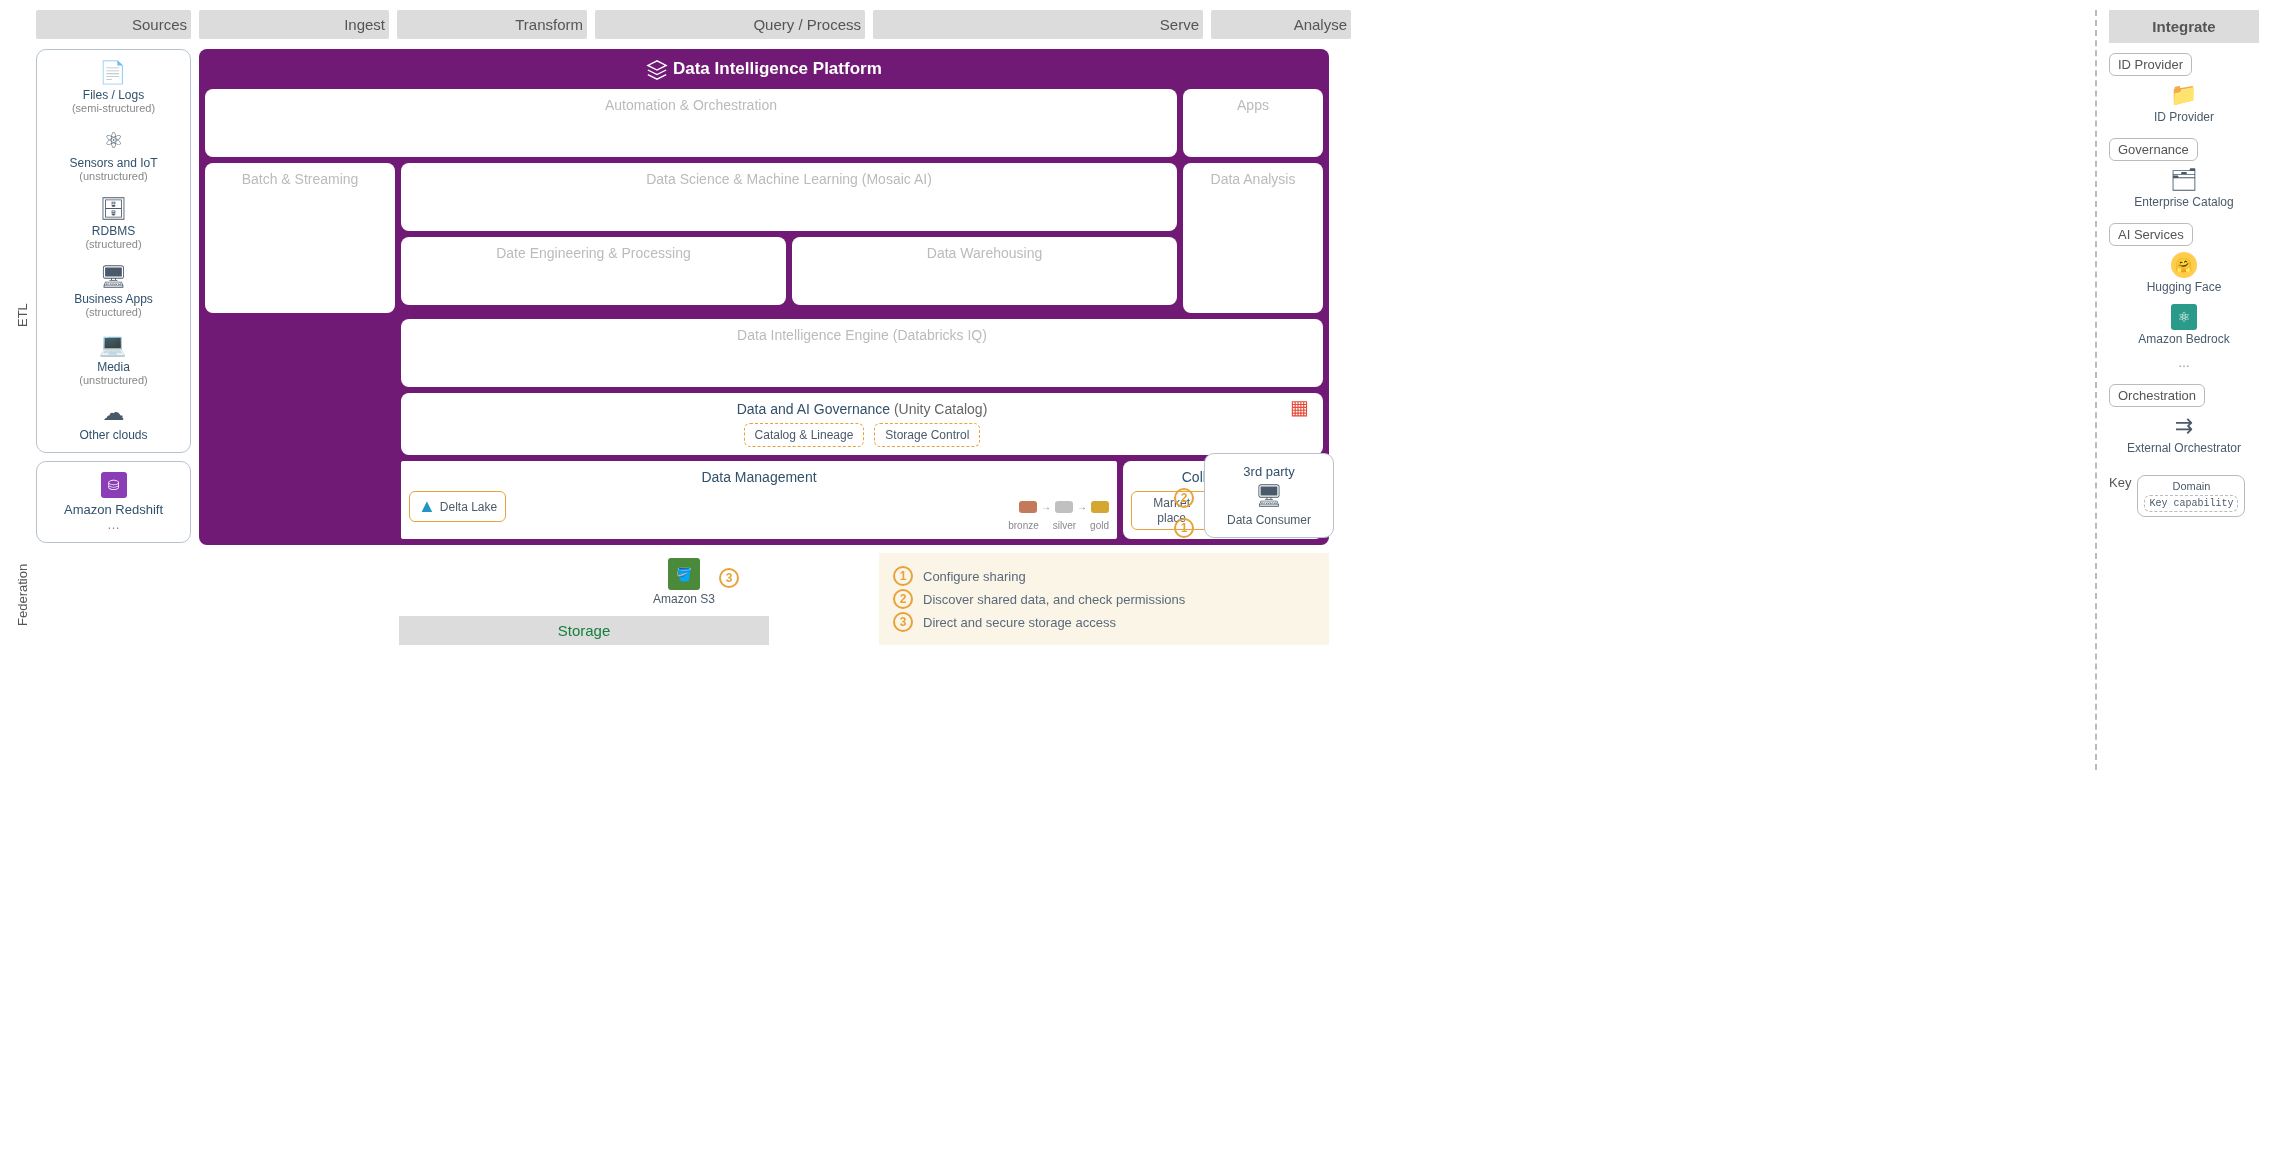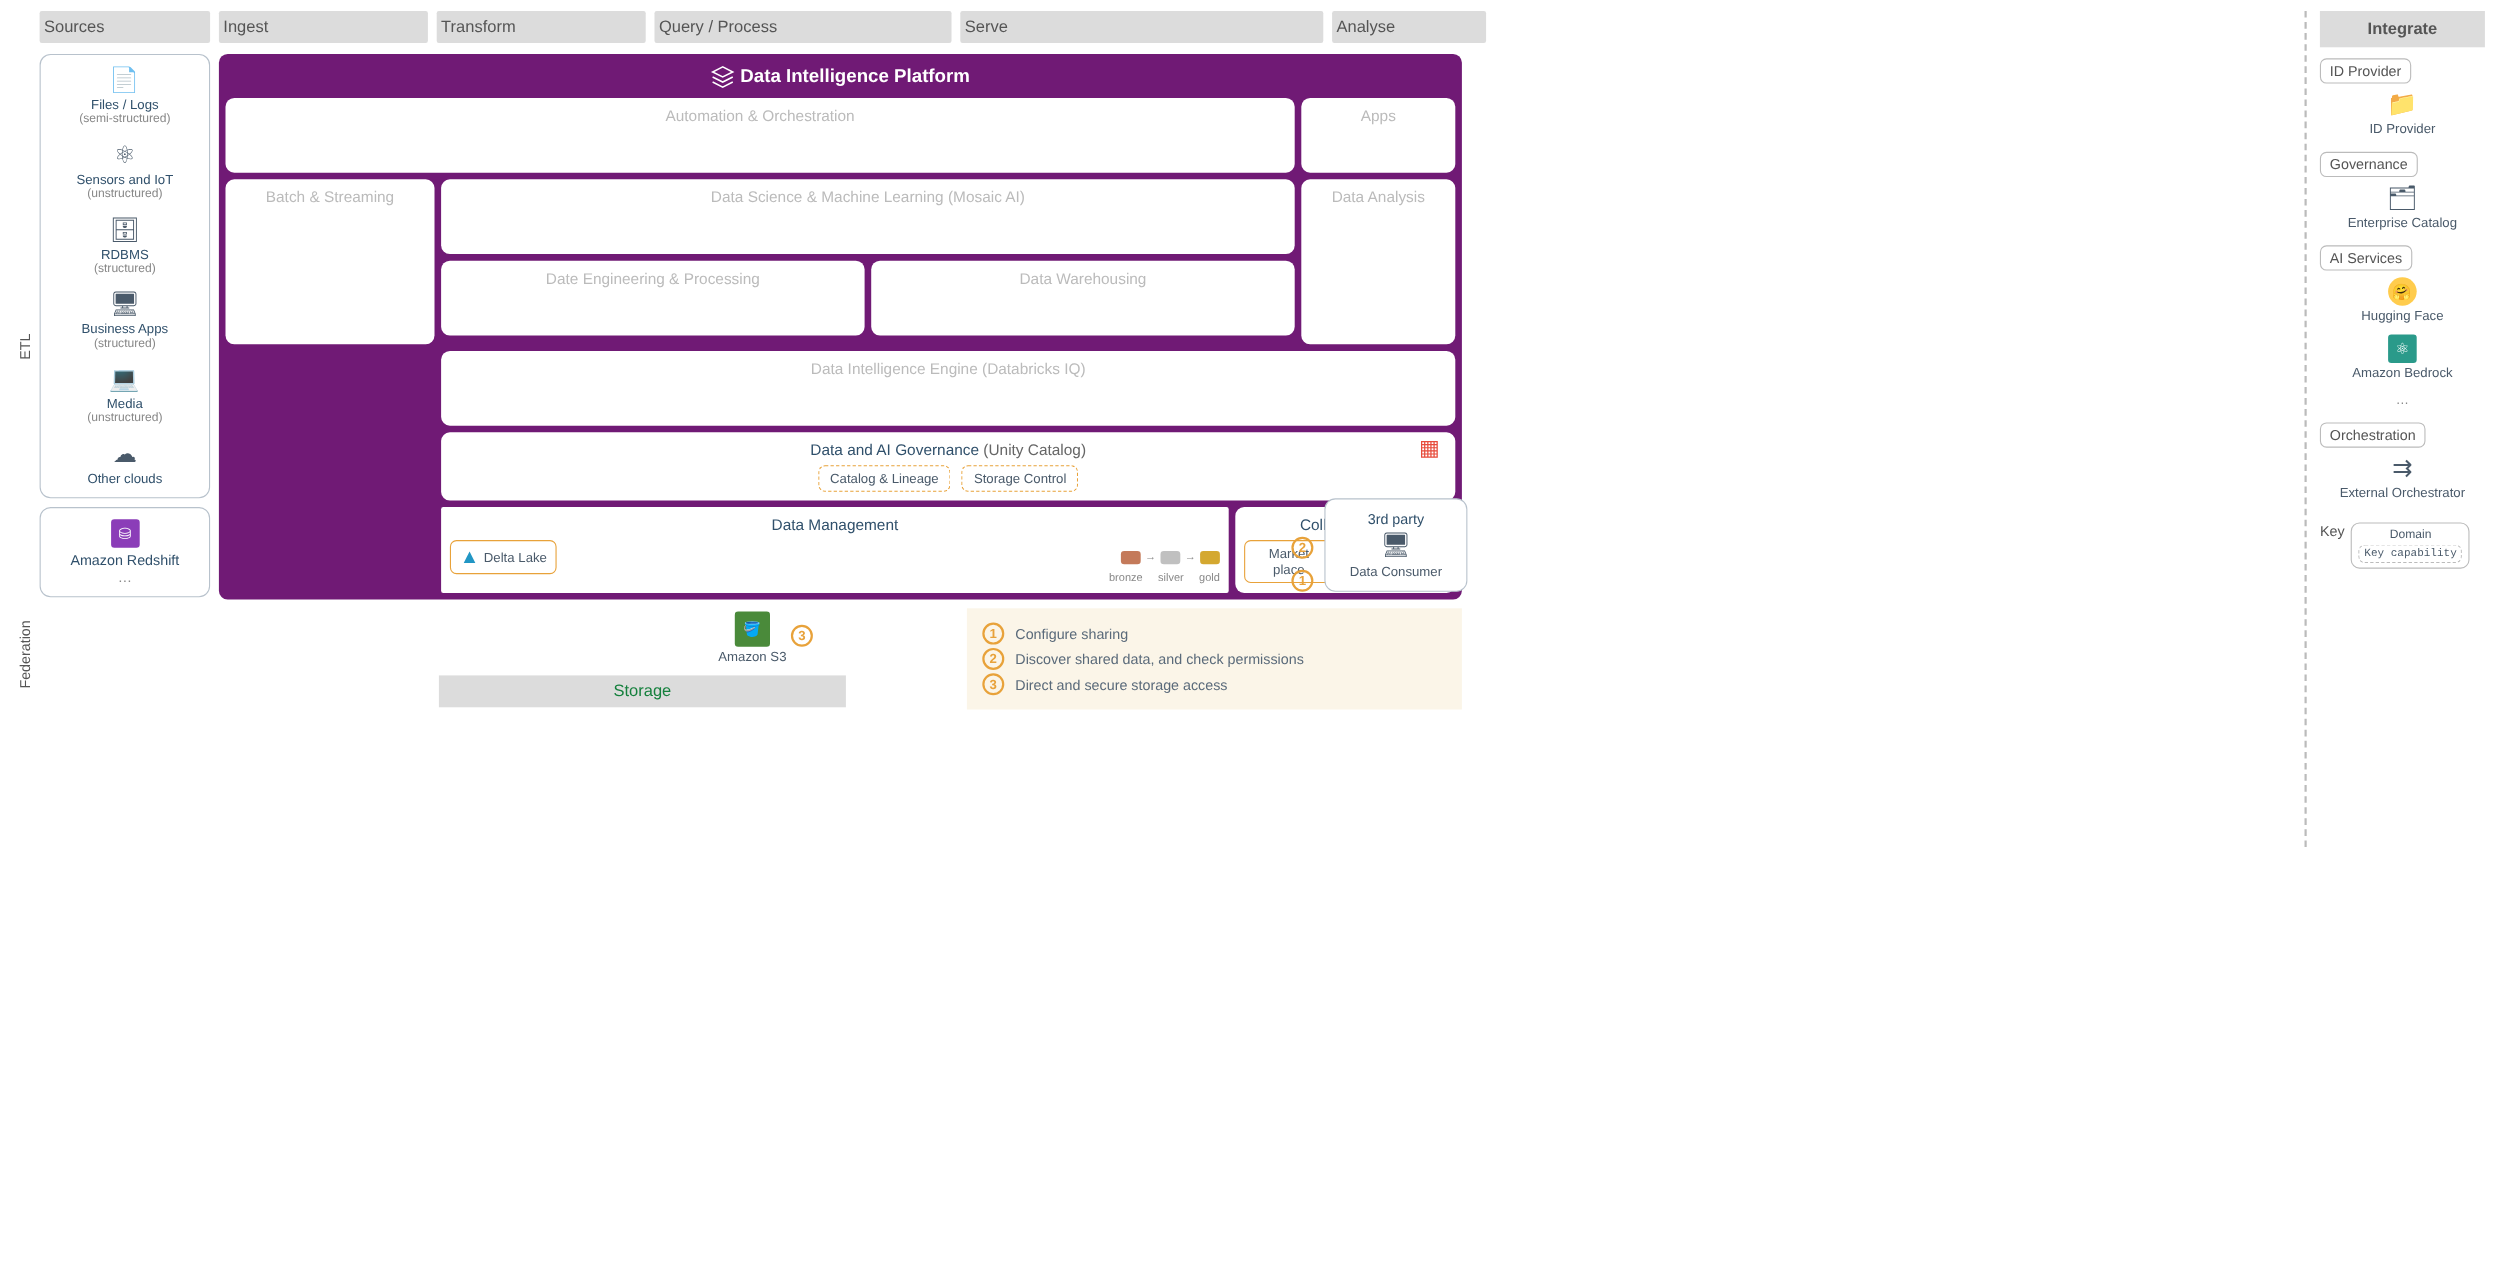--- a/index.html
+++ b/index.html
@@ -1,18 +1,18 @@
 <!DOCTYPE html>
 <html><head>
 <meta charset="utf-8">
 <style>
 * { box-sizing: border-box; margin: 0; padding: 0; }
 body { font-family: -apple-system, BlinkMacSystemFont, "Segoe UI", Arial, sans-serif; background: #fff; padding: 10px; font-size: 13px; color: #4a5a6a; }
 .col-headers { display: grid; grid-template-columns: 155px 190px 190px 270px 330px 140px; gap: 8px; margin-bottom: 10px; }
-.col-header { background: #dcdcdc; color: #555; text-align: left; padding: 6px 4px; font-size: 15px; font-weight: 500; border-radius: 2px; }
+.col-header { background: #dcdcdc; color: #555; text-align: right; padding: 6px 4px; font-size: 15px; font-weight: 500; border-radius: 2px; }
 .left-labels { width: 20px; display: flex; flex-direction: column; justify-content: center; gap: 50px; }
 .vlabel { writing-mode: vertical-lr; transform: rotate(180deg); color: #555; font-size: 13px; text-align: center; }
 .sources-col { width: 155px; display: flex; flex-direction: column; gap: 8px; }
 .sources-box { border: 1.5px solid #b8c2cc; border-radius: 10px; padding: 10px 6px; display: flex; flex-direction: column; gap: 14px; }
 .src-item { text-align: center; font-size: 12px; }
 .src-item .ic { font-size: 22px; color: #4a5a6a; display: block; margin-bottom: 2px; }
 .src-item .t1 { color: #30506b; font-weight: 500; }
 .src-item .t2 { color: #888; font-size: 11px; }
 .fed-box { border: 1.5px solid #b8c2cc; border-radius: 10px; padding: 10px 6px; text-align: center; }
 .redshift-ic { width: 26px; height: 26px; background: #8b3db8; margin: 0 auto 4px; display: flex; align-items: center; justify-content: center; color: #fff; font-size: 14px; border-radius: 3px; }
@@ -29,21 +29,21 @@
 .chip { border: 1.5px dashed #e8a23a; border-radius: 6px; padding: 4px 10px; font-size: 12px; color: #4a5a6a; text-align: center; line-height: 1.2; }
 .mgmt-box { background: #fff; border-radius: 2px; padding: 8px; flex: 1; }
 .mgmt-title { text-align: center; color: #30506b; font-size: 14px; font-weight: 500; margin-bottom: 6px; }
 .mgmt-row { display: flex; align-items: center; gap: 8px; }
 .delta-lake { border: 1.5px solid #e8a23a; border-radius: 6px; padding: 4px 8px; display: flex; align-items: center; gap: 4px; font-size: 12px; color: #4a5a6a; }
 .triangle { color: #2196c4; font-size: 18px; }
 .medals { display: flex; align-items: center; gap: 4px; font-size: 10px; color: #888; margin-left: auto; }
 .medal { width: 18px; height: 12px; border-radius: 3px; display: inline-block; }
 .collab-box { background: #fff; border-radius: 8px; padding: 8px; width: 200px; }
 .collab-row { display: flex; gap: 6px; justify-content: center; }
-.below-plat { display: flex; align-items: center; gap: 20px; margin-top: 8px; position: relative; }
+.below-plat { display: flex; align-items: flex-end; gap: 20px; margin-top: 8px; position: relative; }
 .s3-block { text-align: center; margin-left: 200px; }
 .s3-ic { width: 32px; height: 32px; background: #4a8a3a; margin: 0 auto 2px; border-radius: 3px; display: flex; align-items: center; justify-content: center; color: #fff; }
 .storage-bar { background: #dcdcdc; color: #15803d; text-align: center; padding: 6px; font-size: 15px; margin-top: 10px; width: 370px; margin-left: 0px; }
 .legend-box { background: #fbf5e8; padding: 10px 14px; font-size: 13px; color: #5a6a7a; margin-left: auto; width: 450px; }
 .legend-row { display: flex; align-items: center; gap: 10px; margin: 3px 0; }
 .circ { width: 20px; height: 20px; border: 2px solid #e8a23a; border-radius: 50%; display: flex; align-items: center; justify-content: center; color: #e8a23a; font-size: 12px; font-weight: 600; }
 .third-party { border: 1.5px solid #b8c2cc; border-radius: 10px; padding: 10px; text-align: center; width: 130px; position: absolute; right: -5px; top: -100px; background: #fff; }
 .divider { border-left: 2px dashed #bbb; height: 760px; margin: 0 6px; }
 .integrate-col { width: 150px; }
 .int-header { background: #dcdcdc; color: #555; text-align: center; padding: 8px; font-size: 15px; font-weight: 700; margin-bottom: 10px; }

